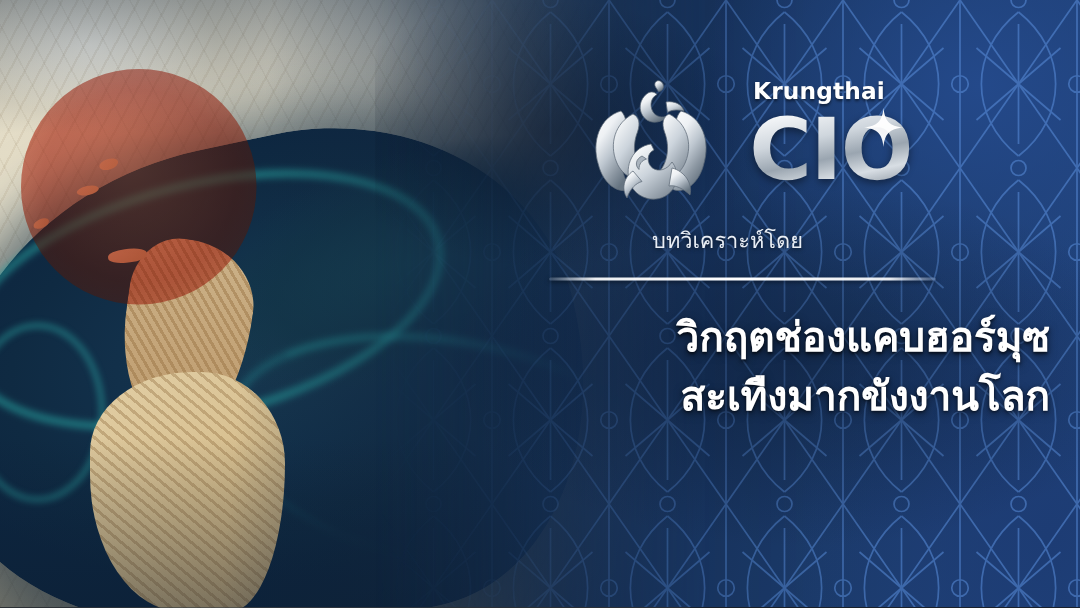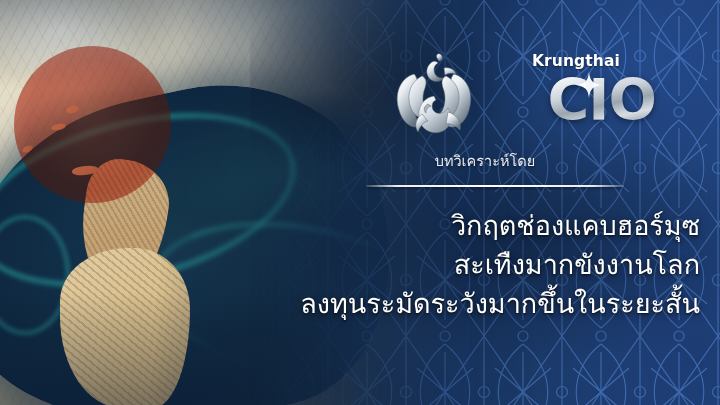--- a/index.html
+++ b/index.html
@@ -158,21 +158,21 @@
     background:
       radial-gradient(ellipse 330px 170px at 60% 60%, rgba(8,20,38,.40) 0%, rgba(8,20,38,0) 72%),
       radial-gradient(ellipse 200px 120px at 24% 22%, rgba(6,16,32,.45) 0%, rgba(6,16,32,0) 75%);
   }
 
   
   .logo-lockup{ position:absolute; left:392px; top:50px; width:215px; height:92px; }
 
   .garuda{ position:absolute; left:0; top:2px; width:84px; height:86px; }
 
-  .brand-block{ position:absolute; left:92px; top:4px; width:124px;padding-left:48px; }
+  .brand-block{ position:absolute; left:92px; top:4px; width:124px; }
   .brand-krungthai{
     font-size:15.5px; font-weight:bold; color:#ffffff;
     letter-spacing:.1px; line-height:1;
     text-align:center;
     text-shadow:0 1px 2px rgba(0,0,0,.55);
   }
   .brand-cio-wrap{ position:relative; height:62px; margin-top:-1px; }
   .brand-cio{
     position:absolute; left:0; top:0; width:124px;
     font-size:57px; font-weight:bold; line-height:62px;
@@ -198,21 +198,21 @@
     position:absolute; left:366px; top:185px; width:258px; height:2px;
     background:linear-gradient(90deg, rgba(255,255,255,.15) 0%, rgba(255,255,255,.92) 12%, #ffffff 50%, rgba(255,255,255,.90) 88%, rgba(255,255,255,.15) 100%);
     border-radius:2px;
     box-shadow:0 1px 3px rgba(0,0,0,.5);
   }
 
   
   .headline{
     position:absolute; right:20px; top:206px; width:480px;
     text-align:right; color:#ffffff;
-    font-size:27px; font-weight:normal; line-height:39px;
+    font-size:27px; font-weight:bold; line-height:39px;
     letter-spacing:0px;
     text-shadow:0 2px 6px rgba(0,0,0,.55), 0 1px 2px rgba(0,0,0,.6);
   }
   .headline div{ white-space:nowrap; }
 </style>
 </head>
 <body>
 
 <div class="canvas">
 
@@ -331,16 +331,15 @@
 
   <div class="subtitle">
     <div class="l1">บทวิเคราะห์โดย</div>
   </div>
 
   <div class="divider"></div>
 
   <div class="headline">
     <div>วิกฤตช่องแคบฮอร์มุซ</div>
     <div>สะเทืงมากขังงานโลก</div>
-    <div>ลงทุนระมัดระวังมากขึ้นในระยะสั้น</div>
   </div>
 
 </div>
 
 </body></html>

